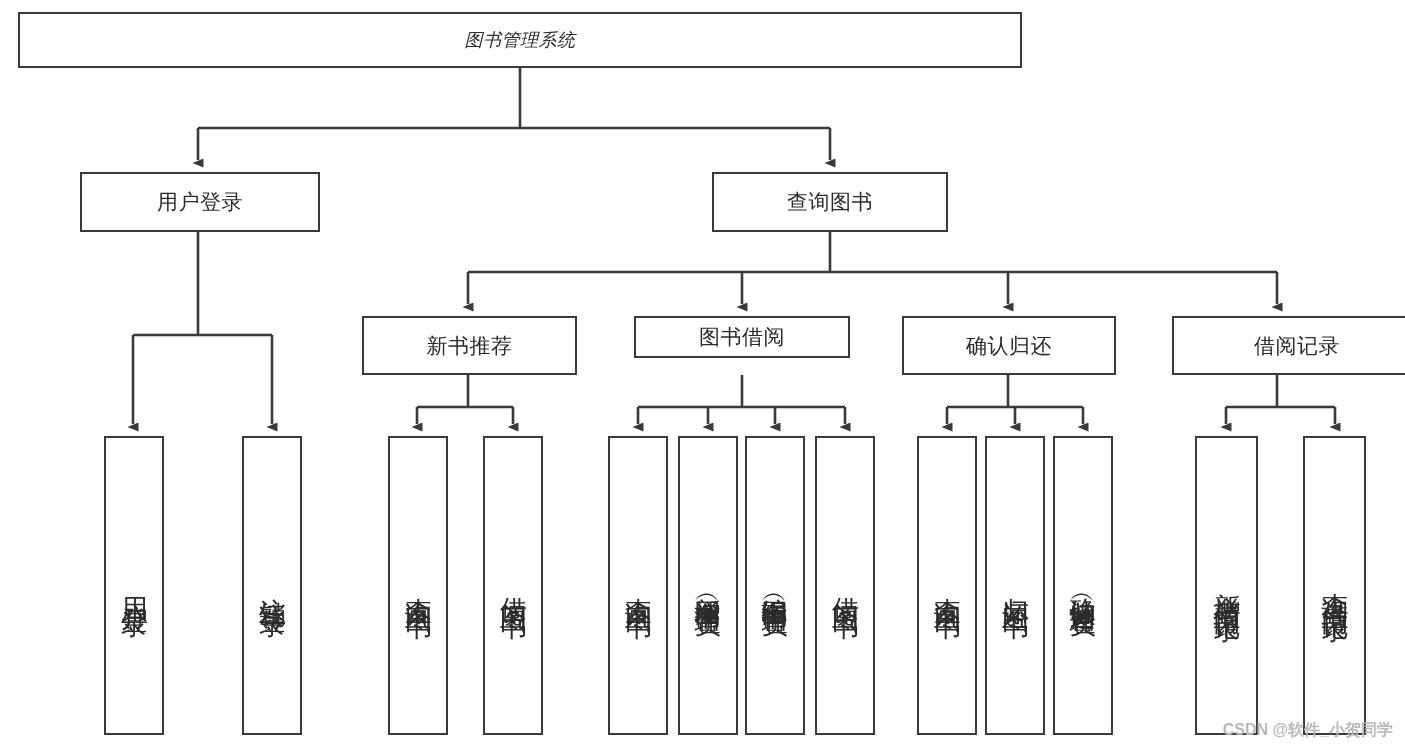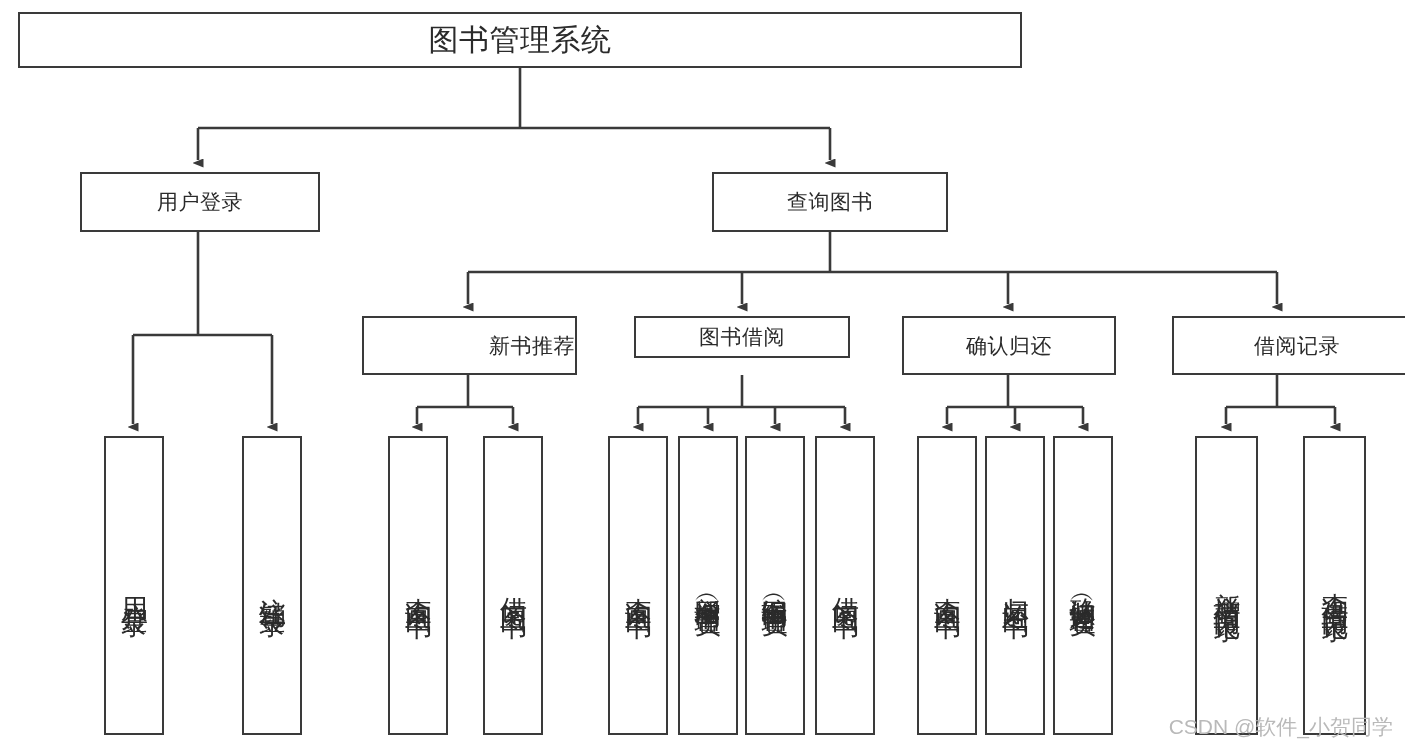--- a/index.html
+++ b/index.html
@@ -40,21 +40,22 @@
     text-align: center;
     line-height: 1.12;
     white-space: pre-line;
     letter-spacing: 0.5px;
   }
   
   .node.horiz .node-label {
     font-size: 21px;
   }
   .node.root .node-label {
-    font-size: 30px;
+    font-size: 18px;
+    font-style: italic;
   }
   
   .node.leaf {
     padding: 6px 0;
   }
   .node.leaf .node-label {
     writing-mode: vertical-rl;
     text-orientation: upright;
     font-size: 27px;
     line-height: 1;
@@ -62,24 +63,25 @@
     max-height: 100%;
   }
   .node.leaf.tall .node-label {
     font-size: 26px;
     letter-spacing: 2px;
   }
   .watermark {
     position: absolute;
     right: 12px;
     bottom: 6px;
-    font-size: 21px;
+    font-size: 16px;
     color: #b9b9b9;
     z-index: 5;
     white-space: nowrap;
+    font-weight: bold;
   }
 </style>
 </head>
 <body>
 
 <div id="canvas">
 
   <svg id="wires" viewBox="0 0 1405 747" xmlns="http://www.w3.org/2000/svg">
     <defs>
       <marker id="arr" markerWidth="9" markerHeight="11" refX="1.5" refY="5.5" orient="auto" markerUnits="userSpaceOnUse">
@@ -137,21 +139,21 @@
     <span class="node-label">图书管理系统</span>
   </div>
 
   <div class="node horiz" style="left:80px; top:172px; width:240px; height:60px;">
     <span class="node-label">用户登录</span>
   </div>
   <div class="node horiz" style="left:712px; top:172px; width:236px; height:60px;">
     <span class="node-label">查询图书</span>
   </div>
 
-  <div class="node horiz" style="left:362px; top:316px; width:215px; height:59px;justify-content:flex-end;">
+  <div class="node horiz" style="left:362px; top:316px; width:215px; height:59px;">
     <span class="node-label">新书推荐</span>
   </div>
   <div class="node horiz" style="left:634px; top:316px; width:216px; height:42px;">
     <span class="node-label">图书借阅</span>
   </div>
   <div class="node horiz" style="left:902px; top:316px; width:214px; height:59px;">
     <span class="node-label">确认归还</span>
   </div>
   <div class="node horiz" style="left:1172px; top:316px; width:250px; height:59px;">
     <span class="node-label">借阅记录</span>

